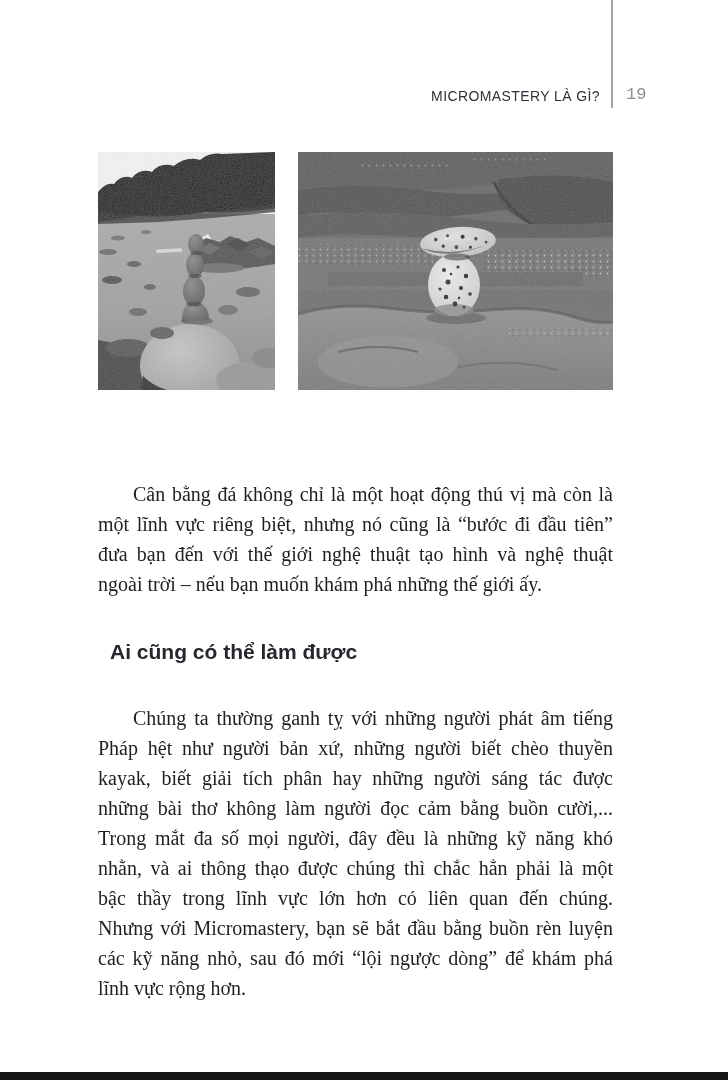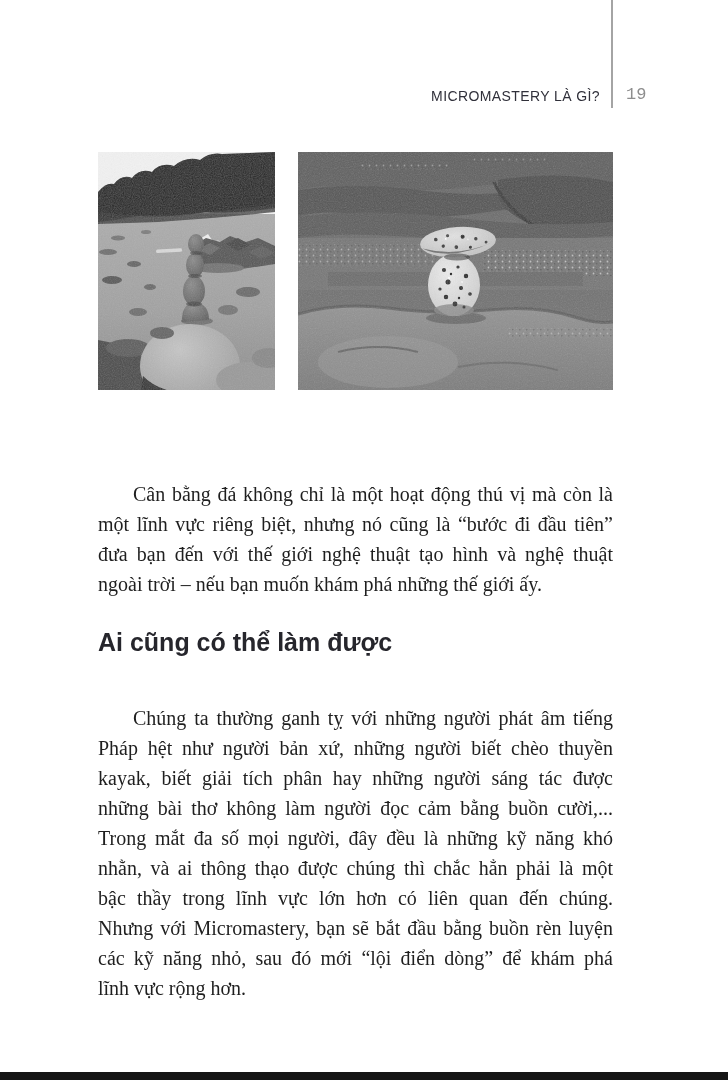--- a/index.html
+++ b/index.html
@@ -64,24 +64,24 @@
     text-align-last: justify;
     white-space: normal;
   }
   .body-line.first { text-indent: 35px; margin-top: 28px; }
   .body-line.last  { text-align-last: left; }
 
   .section-heading {
     position: absolute;
     left: 98px;
     top: 628px;
-    margin: 0;
+    margin: 12px;
     font-family: "Liberation Sans", sans-serif;
     font-weight: bold;
-    font-size: 25px;
+    font-size: 21px;
     color: #26262c;
     white-space: nowrap;
   }
 
   
   .footer-bar {
     position: absolute;
     left: 0;
     top: 1072px;
     width: 728px;
@@ -270,19 +270,19 @@
 
   <div class="para para-section">
       <div class="body-line first">Chúng ta thường ganh tỵ với những người phát âm tiếng</div>
       <div class="body-line">Pháp hệt như người bản xứ, những người biết chèo thuyền</div>
       <div class="body-line">kayak, biết giải tích phân hay những người sáng tác được</div>
       <div class="body-line">những bài thơ không làm người đọc cảm bằng buồn cười,...</div>
       <div class="body-line">Trong mắt đa số mọi người, đây đều là những kỹ năng khó</div>
       <div class="body-line">nhằn, và ai thông thạo được chúng thì chắc hẳn phải là một</div>
       <div class="body-line">bậc thầy trong lĩnh vực lớn hơn có liên quan đến chúng.</div>
       <div class="body-line">Nhưng với Micromastery, bạn sẽ bắt đầu bằng buồn rèn luyện</div>
-      <div class="body-line">các kỹ năng nhỏ, sau đó mới “lội điển dòng” để khám phá</div>
+      <div class="body-line">các kỹ năng nhỏ, sau đó mới “lội ngược dòng” để khám phá</div>
       <div class="body-line last">lĩnh vực rộng hơn.</div>
     </div>
 
   <div class="footer-bar"></div>
 
 </div>
 
 </body></html>

